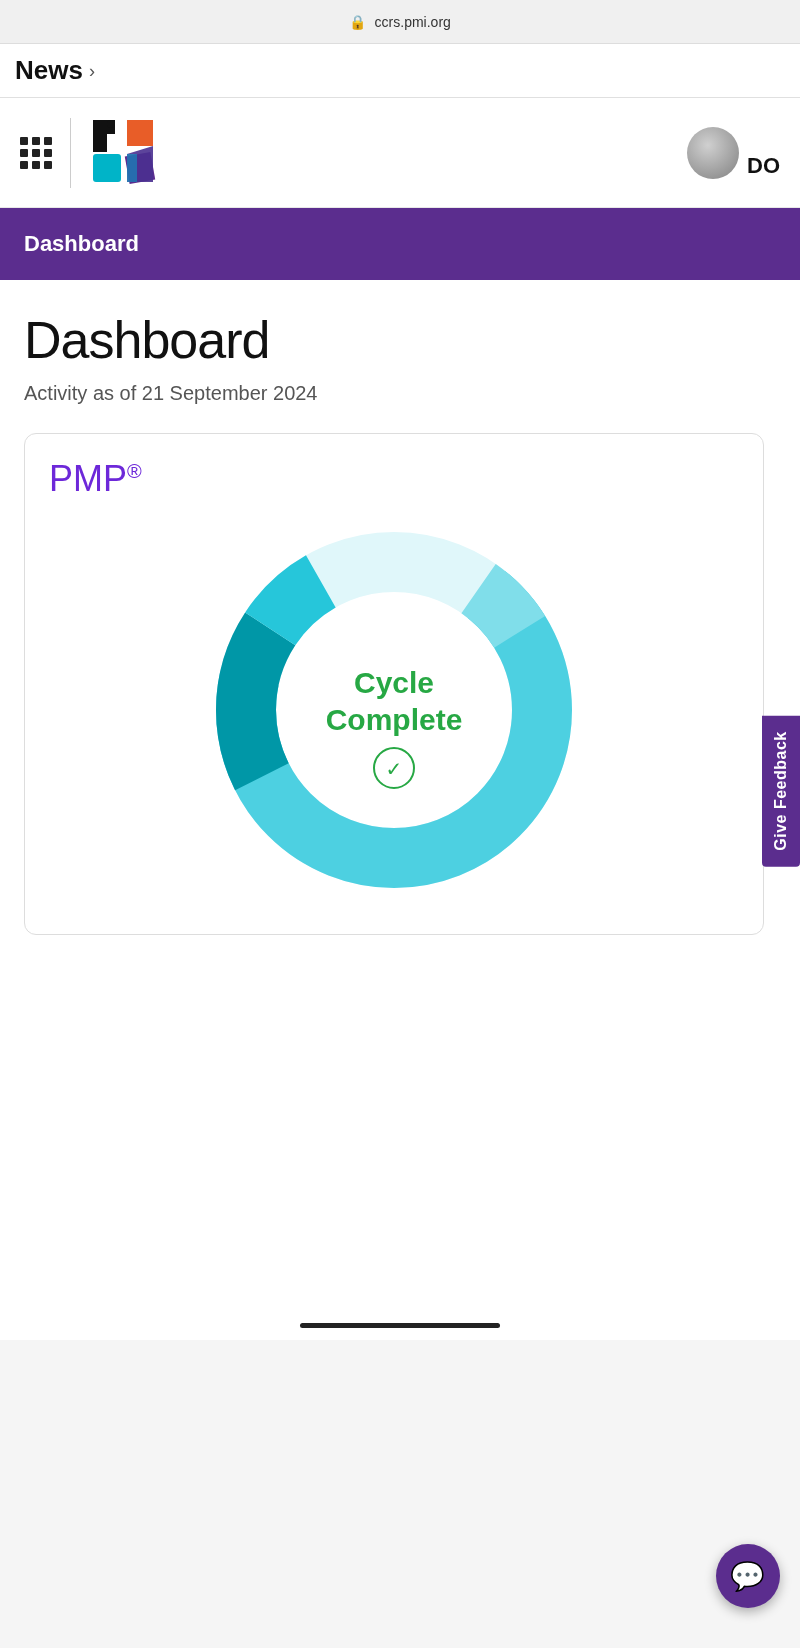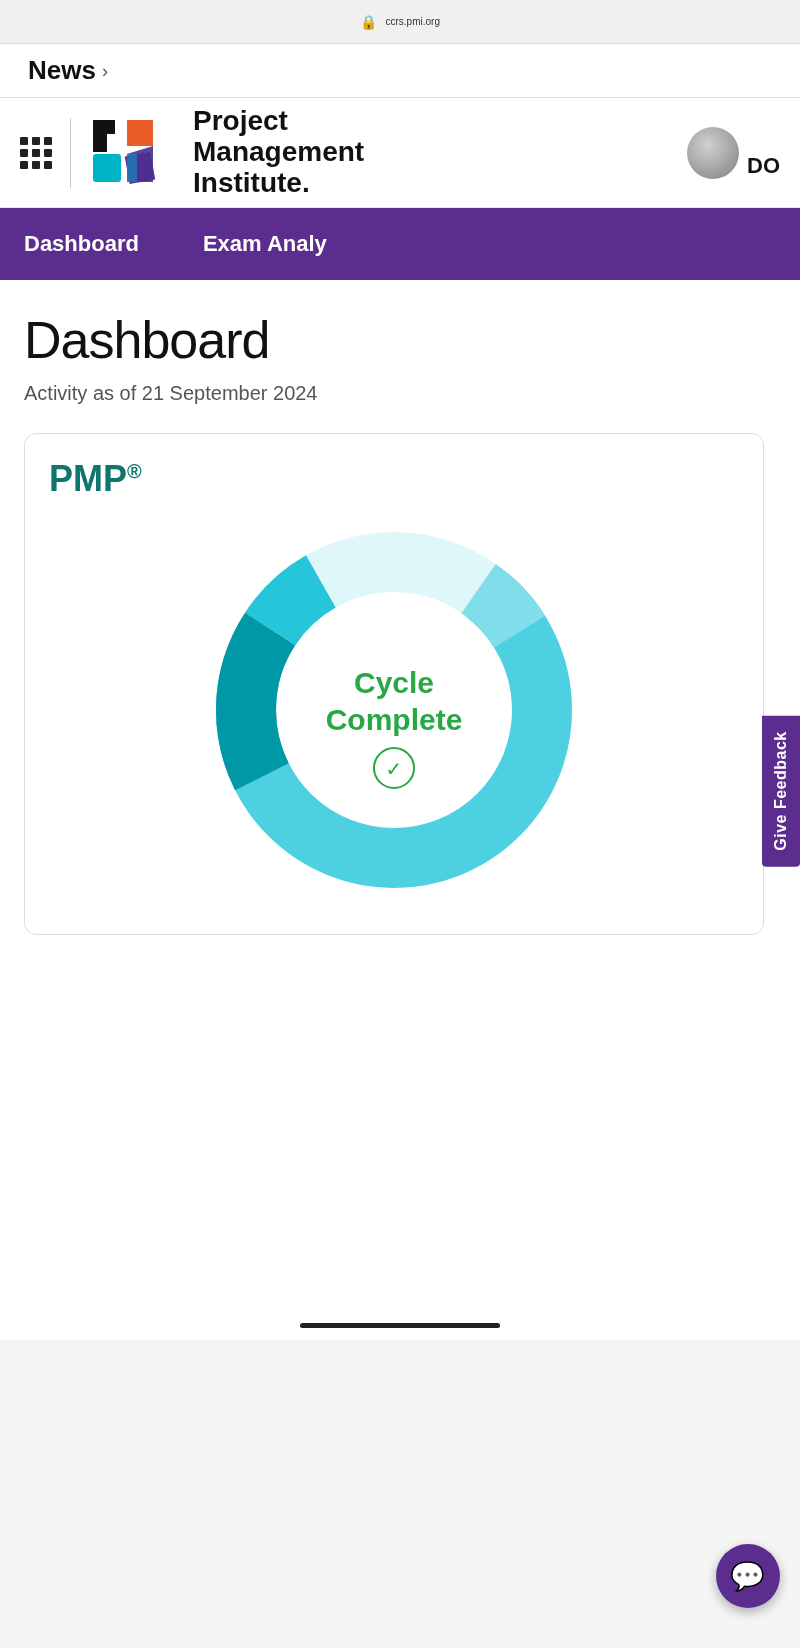--- a/index.html
+++ b/index.html
@@ -21,29 +21,29 @@
       justify-content: center;
       gap: 8px;
       height: 44px;
     }
     .lock-icon {
       color: #888;
       font-size: 14px;
     }
     .url-text {
       color: #333;
-      font-size: 10px;
+      font-size: 14px;
       font-weight: 500;
     }
 
     
     .breadcrumb-bar {
       background: #fff;
       border-bottom: 1px solid #e0e0e0;
-      padding: 14px 28px;
+      padding: 14px 15px;
       display: flex;
       align-items: center;
       gap: 6px;
       height: 54px;
     }
     .breadcrumb-news {
       font-size: 26px;
       font-weight: 700;
       color: #111;
     }
@@ -175,22 +175,22 @@
     
     .pmp-card {
       border: 1px solid #ddd;
       border-radius: 12px;
       padding: 24px;
       background: #fff;
       max-width: 740px;
     }
     .pmp-title {
       font-size: 36px;
-      font-weight: 700;
-      color: #0f766e;
+      font-weight: 400;
+      color: #6d28d9;
       margin-bottom: 20px;
     }
     .pmp-sup {
       font-size: 20px;
       vertical-align: super;
     }
 
     
     .donut-container {
       display: flex;
@@ -301,41 +301,31 @@
         <polygon points="36,2 62,2 62,28 36,28" fill="#e85d28"></polygon>
 
         <rect x="2" y="36" width="28" height="28" fill="#00b4c8" rx="3"></rect>
 
         <polygon points="36,36 62,36 62,64 36,64" fill="#5b2d8e" transform="rotate(-10, 49, 50)"></polygon>
 
         <polygon points="36,36 62,28 62,64 36,64" fill="#4a3090" opacity="0.9"></polygon>
         <rect x="36" y="36" width="10" height="28" fill="#00aacc" opacity="0.5"></rect>
       </svg>
     </div>
-    <div class="logo-text-group">
-      <span class="pmi-name">
-        <span>Project</span><br>
-        <span>Management</span><br>
-        <span>Institute.</span>
-      </span>
-    </div>
   </div>
 
   <div class="header-right">
     <div class="avatar-circle"></div>
     <span class="do-text">DO</span>
   </div>
 </div>
 
 <nav class="nav-bar">
   <div class="nav-item nav-item-dashboard">
     <span>Dashboard</span>
-  </div>
-  <div class="nav-item">
-    <span>Exam Analy</span>
   </div>
 </nav>
 
 <div class="main-content">
   <h1 class="page-title">Dashboard</h1>
   <p class="activity-date">Activity as of 21 September 2024</p>
 
   <div class="pmp-card">
     <div class="pmp-title">
       <span>PMP</span><span class="pmp-sup">®</span>

